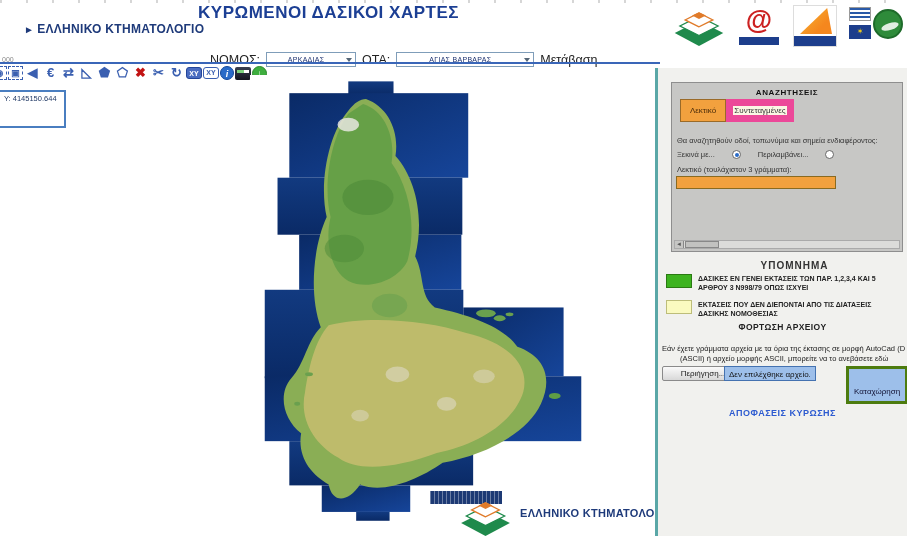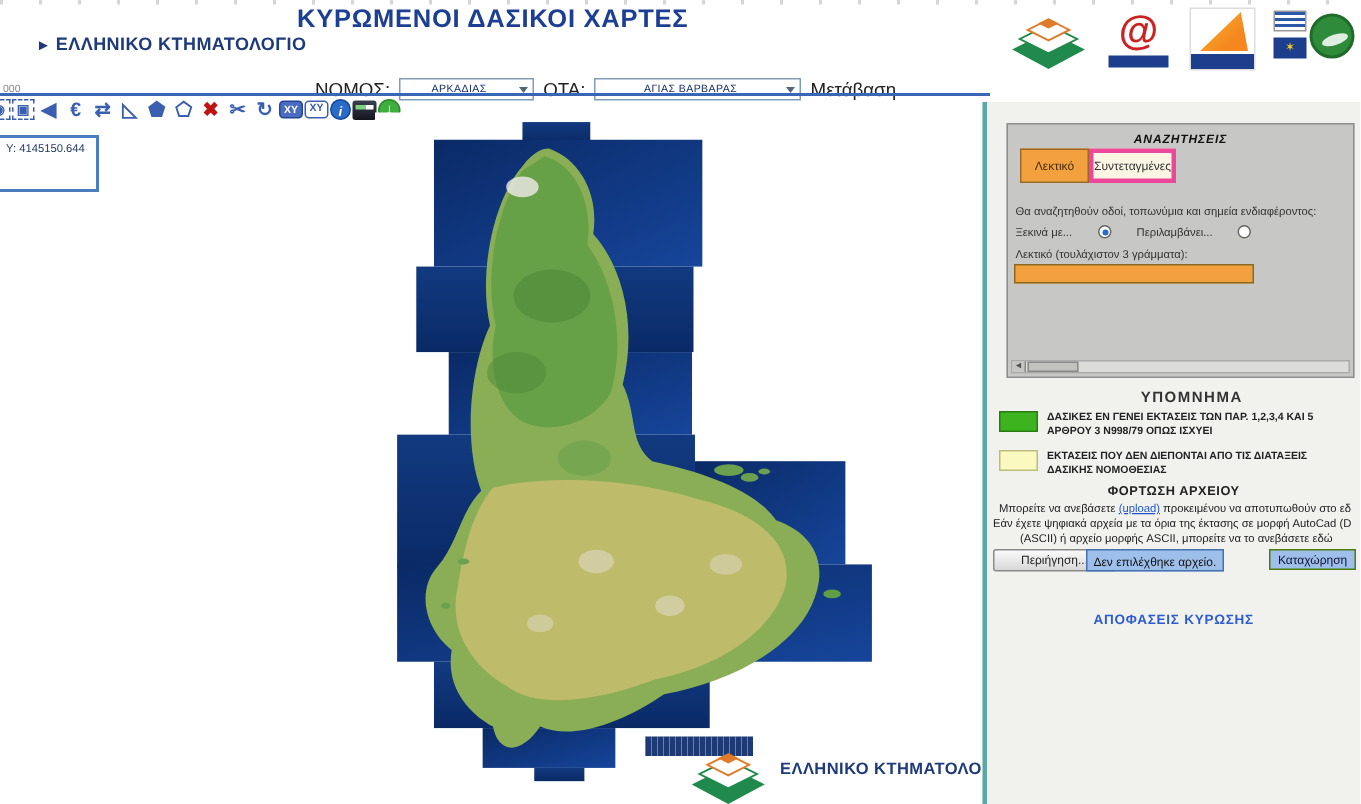--- a/index.html
+++ b/index.html
@@ -84,25 +84,25 @@
     background-size:100% 2px; background-position:0 4px; background-repeat:repeat-y; }
   #footer-logo-text { left:520px; top:507px; font-size:11px; font-weight:bold; color:#1e3a7a; letter-spacing:.3px; }
   #footer-diamond { left:458px; top:496px; }
 
   
   #panel { left:655px; top:68px; width:252px; height:468px; background:#f1f1ee;
            border-left:3px solid #5aa7a7; overflow:hidden; }
   #search-box { position:absolute; left:13px; top:14px; width:232px; height:170px;
                 background:#c7c7c5; border:1px solid #8e8e8e; }
   #search-header { position:absolute; left:0; right:0; top:5px; text-align:center; font-size:8px;
-                   font-weight:bold; color:#111; letter-spacing:.6px;font-style:italic; }
+                   font-weight:bold; color:#111; letter-spacing:.6px; }
   .tab { position:absolute; top:16px; height:23px; font-size:8px; display:flex; align-items:center;
          justify-content:center; cursor:pointer; }
   #tab-lektiko { left:8px; width:46px; background:#f2a13e; border:1px solid #9a6a28; color:#4a2c0a; }
-  #tab-syntet { left:54px; width:58px; background:#fbf6e4; border:3px solid #ec4899; color:#333; }
+  #tab-syntet { left:54px; width:68px; background:#fbf6e4; border:7px solid #ec4899; color:#333; }
   #search-hint { position:absolute; left:5px; top:53px; right:3px; font-size:7.5px; color:#333;
                  white-space:nowrap; overflow:hidden; }
   #radio-row { position:absolute; left:5px; top:67px; font-size:7.5px; color:#333; display:flex;
                align-items:center; gap:17px; }
   .radio { width:9px; height:9px; border:1px solid #666; border-radius:50%; background:#fff;
            display:inline-block; position:relative; cursor:pointer; }
   .radio--on::after { content:''; position:absolute; left:2px; top:2px; width:4px; height:4px;
            border-radius:50%; background:#2a6bc8; }
   #input-label { position:absolute; left:5px; top:82px; font-size:7.5px; color:#333; }
   #search-input { position:absolute; left:4px; top:93px; width:160px; height:13px; background:#f2a13e;
@@ -129,21 +129,21 @@
   #up-1 { left:8px; right:0; top:266px; }
   #up-2 { left:4px; right:0; top:276px; }
   #up-3 { left:22px; right:0; top:286px; }
   .link { color:#2255cc; text-decoration:underline; cursor:pointer; }
   #browse-btn { position:absolute; left:4px; top:298px; width:82px; height:15px; font-size:8px;
                 background:linear-gradient(#fafafa,#d8d8d8); border:1px solid #8a8a8a; border-radius:2px;
                 text-align:center; line-height:13px; cursor:pointer; }
   #no-file { position:absolute; left:66px; top:298px; height:15px; font-size:8px; line-height:15px;
              background:#9dbfea; border:1px solid #4472b0; padding:0 4px; color:#111; }
   #submit-btn { position:absolute; left:188px; top:298px; height:14px; font-size:8px; line-height:13px;
-             background:#9dbfea; border:1px solid #4d7c0f; padding:0 5px; color:#113; cursor:pointer; }
+             background:#9dbfea; border:3px solid #4d7c0f; padding:16px 5px; color:#113; cursor:pointer; }
   #decisions-link { position:absolute; left:0; right:0; top:340px; text-align:center; font-size:9px;
              font-weight:bold; color:#2d5bd0; letter-spacing:.5px; cursor:pointer; }
 </style>
 </head>
 <body>
 
 <div id="ruler" class="abs"></div>
 
 <div id="brand" class="abs">
   <span class="arrow">►</span><span>ΕΛΛΗΝΙΚΟ ΚΤΗΜΑΤΟΛΟΓΙΟ</span>
@@ -300,24 +300,21 @@
   <div id="leg-0" class="leg-row">
     <span class="leg-swatch leg-swatch--green"></span>
     <span class="leg-text">ΔΑΣΙΚΕΣ ΕΝ ΓΕΝΕΙ ΕΚΤΑΣΕΙΣ ΤΩΝ ΠΑΡ. 1,2,3,4 ΚΑΙ 5 ΑΡΘΡΟΥ 3 Ν998/79 ΟΠΩΣ ΙΣΧΥΕΙ</span>
   </div>
   <div id="leg-1" class="leg-row">
     <span class="leg-swatch leg-swatch--yellow"></span>
     <span class="leg-text">ΕΚΤΑΣΕΙΣ ΠΟΥ ΔΕΝ ΔΙΕΠΟΝΤΑΙ ΑΠΟ ΤΙΣ ΔΙΑΤΑΞΕΙΣ ΔΑΣΙΚΗΣ ΝΟΜΟΘΕΣΙΑΣ</span>
   </div>
 
   <div id="upload-header">ΦΟΡΤΩΣΗ ΑΡΧΕΙΟΥ</div>
-  <div id="up-1" class="up-line">
-    <span>Μπορείτε να ανεβάσετε </span><span class="link">(upload)</span><span> προκειμένου να αποτυπωθούν στο εδ</span>
-  </div>
-  <div id="up-2" class="up-line">Εάν έχετε ψηφιακά αρχεία με τα όρια της έκτασης σε μορφή AutoCad (D</div>
+  <div id="up-2" class="up-line">Εάν έχετε γράμματα αρχεία με τα όρια της έκτασης σε μορφή AutoCad (D</div>
   <div id="up-3" class="up-line">(ASCII) ή αρχείο μορφής ASCII, μπορείτε να το ανεβάσετε εδώ</div>
 
   <div id="browse-btn">Περιήγηση...</div>
   <div id="no-file">Δεν επιλέχθηκε αρχείο.</div>
   <div id="submit-btn">Καταχώρηση</div>
 
   <div id="decisions-link">ΑΠΟΦΑΣΕΙΣ ΚΥΡΩΣΗΣ</div>
 </div>
 
 </body></html>

